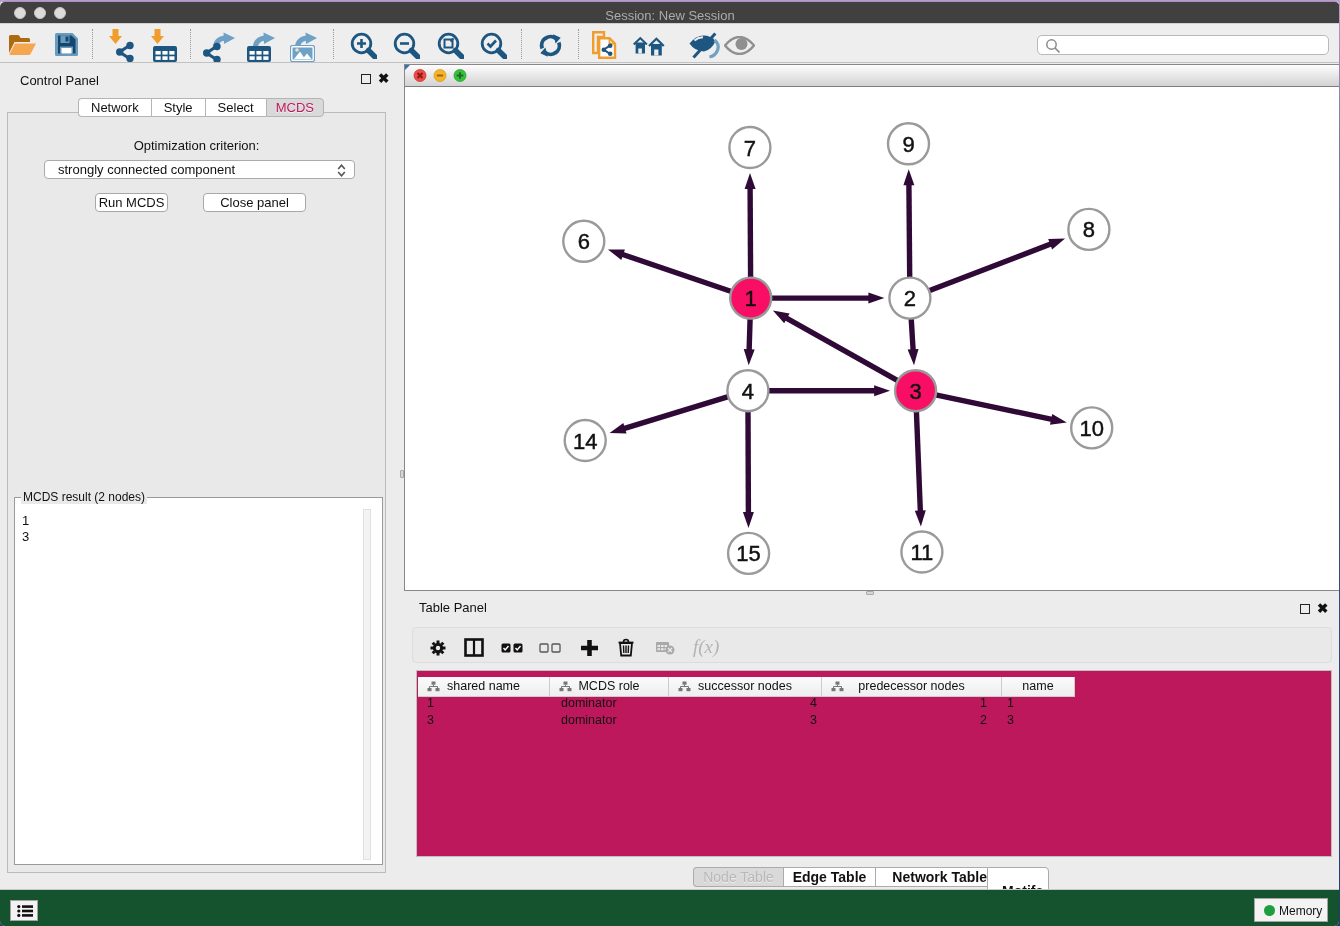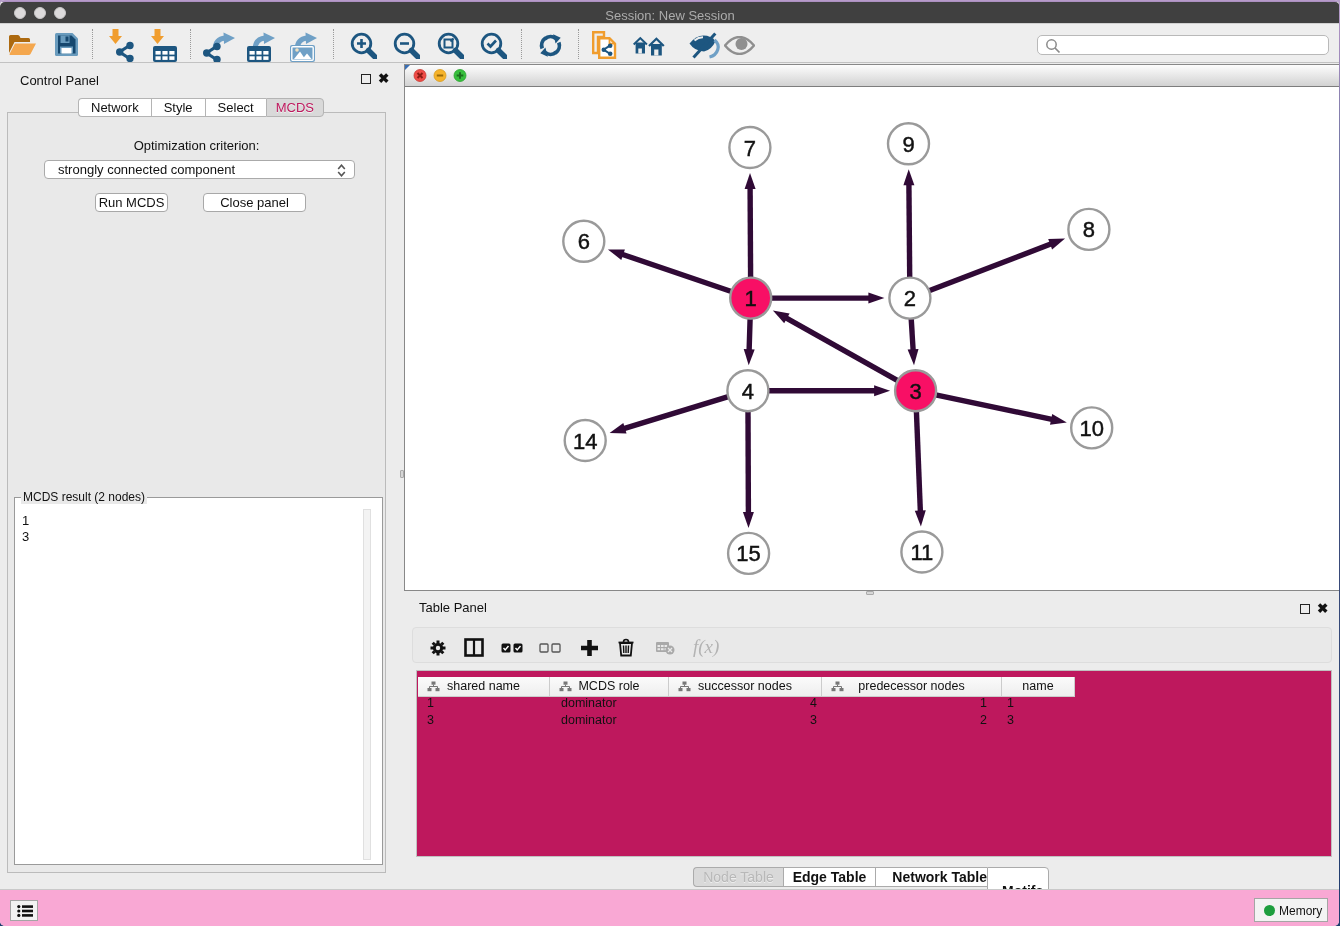--- a/index.html
+++ b/index.html
@@ -45,21 +45,21 @@
 .tablewrap { position:absolute; left:12px; top:73px; width:916px; height:187px; background:#be185d; border:1px solid #c0c0c0; }
 .thead { position:absolute; left:0; top:6px; height:20px; background:linear-gradient(#fbfbfb,#eeeeee); border-right:1px solid #cccccc; border-bottom:1px solid #cccccc; font-size:12.5px; color:#111; text-align:center; line-height:18px; }
 .trow { position:absolute; font-size:12.5px; color:#111; }
 .btabs { position:absolute; left:289px; top:270px; height:20px; display:flex; }
 .btab { font-size:14px; font-weight:bold; color:#111; background:#ffffff; border:1px solid #ababab; border-right:none; padding:0 14px; line-height:19px; }
 .btab.first { border-radius:4px 0 0 4px; }
 .btab.last { border-radius:0 4px 4px 0; border-right:1px solid #ababab; }
 .btab.dis { background:#d9d9d9; color:#b8b8b8; text-shadow:0 1px 0 #eeeeee; font-weight:normal; }
 
 
-.bottombar { position:absolute; left:0; top:889px; width:1340px; height:37px; background:#f9a8d4; border-top:1px solid #c9c9c9; }
+.bottombar { position:absolute; left:0; top:889px; width:1340px; height:37px; background:#14532d; border-top:1px solid #c9c9c9; }
 .membtn { position:absolute; left:1254px; top:8px; width:74px; height:24px; background:#f3f3f3; border:1px solid #a5a5a5; font-size:12px; color:#111; }
 .listbtn { position:absolute; left:10px; top:10px; width:28px; height:21px; background:#f3f3f3; border:1px solid #a5a5a5; }
 </style>
 </head>
 <body>
 <div class="win">
   <div class="titlebar">
     <div class="tl" style="left:14px;"></div>
     <div class="tl" style="left:34px;"></div>
     <div class="tl" style="left:54px;"></div>

